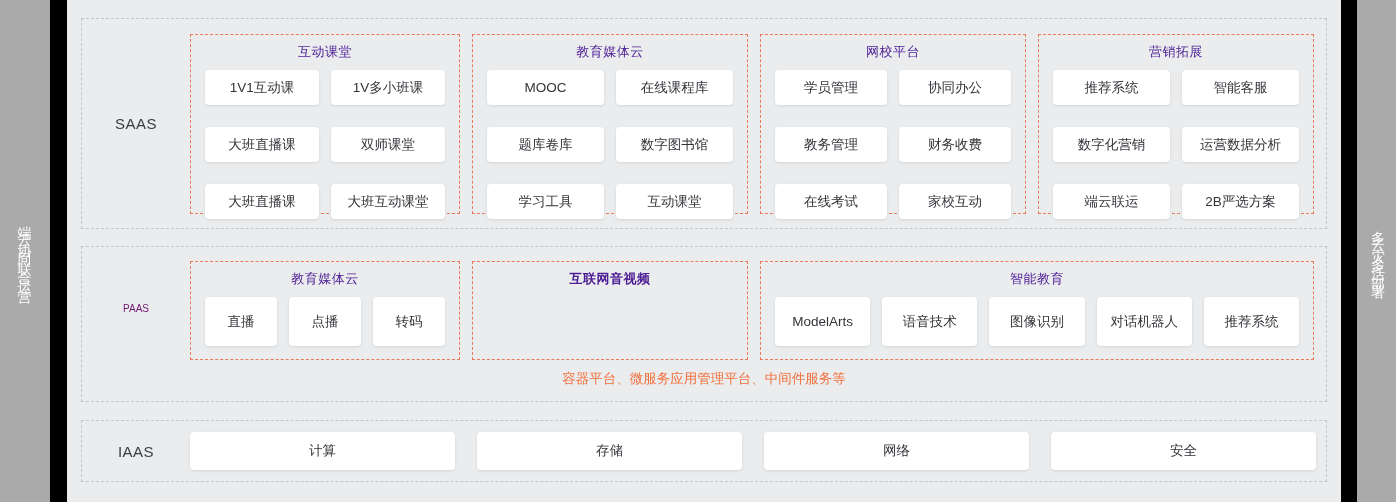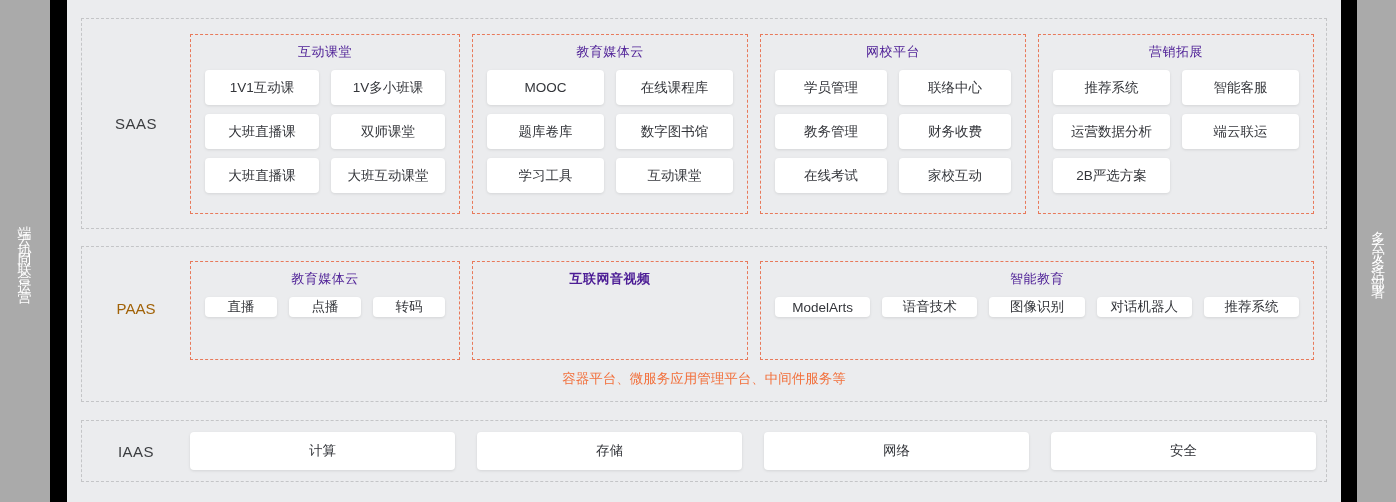--- a/index.html
+++ b/index.html
@@ -87,22 +87,22 @@
     display: flex;
     align-items: stretch;
     flex: 1 1 auto;
   }
   .paas-label-wrap {
     width: 108px;
     flex: 0 0 108px;
     display: flex;
     align-items: center;
     justify-content: center;
-    font-size: 15px;
-    color: #a16207;
+    font-size: 10px;
+    color: #701a75;
   }
 
   
   .groups {
     flex: 1 1 auto;
     display: flex;
     align-items: stretch;
     gap: 12px;
     padding: 15px 12px 14px 0;
     box-sizing: border-box;
@@ -119,21 +119,21 @@
   }
   .group-title {
     color: #4c1d95;
     font-size: 13px;
     margin-bottom: 9px;
     letter-spacing: .5px;
     user-select: none;
   }
   .cards {
     display: grid;
-    gap: 9px 12px;
+    gap: 22px 12px;
     width: 100%;
   }
   .cards.cols2 { grid-template-columns: repeat(2, 1fr); }
   .cards.cols3 { grid-template-columns: repeat(3, 1fr); }
   .cards.cols5 { grid-template-columns: repeat(5, 1fr); }
 
   .card {
     background: #ffffff;
     border-radius: 4px;
     box-shadow: 0 1px 3px rgba(0,0,0,0.10);
@@ -151,21 +151,21 @@
   .g-saas-1 { flex: 0 0 270px; }
   .g-saas-2 { flex: 0 0 276px; }
   .g-saas-3 { flex: 0 0 266px; }
   .g-saas-4 { flex: 0 0 276px; }
 
   
   .layer-paas .groups { padding: 14px 12px 10px 0; }
   .g-paas-1 { flex: 0 0 270px; }
   .g-paas-2 { flex: 0 0 276px; font-weight: bold; }
   .g-paas-3 { flex: 1 1 auto; }
-  .layer-paas .card { height: 20px; }
+  .layer-paas .card { height: 49px; }
   .g-paas-1 .cards .card,
   .g-paas-2 .cards .card { min-width: 72px; }
 
   .paas-footnote {
     text-align: center;
     color: #f2703c;
     font-size: 13.5px;
     padding-bottom: 13px;
     user-select: none;
   }
@@ -218,33 +218,34 @@
             <div class="card">数字图书馆</div>
             <div class="card">学习工具</div>
             <div class="card">互动课堂</div>
           </div>
         </div>
 
         <div class="group g-saas-3">
           <div class="group-title">网校平台</div>
           <div class="cards cols2">
             <div class="card">学员管理</div>
-            <div class="card">联络中心</div>
+            <div class="card">协同办公</div>
             <div class="card">教务管理</div>
             <div class="card">财务收费</div>
             <div class="card">在线考试</div>
             <div class="card">家校互动</div>
           </div>
         </div>
 
         <div class="group g-saas-4">
           <div class="group-title">营销拓展</div>
           <div class="cards cols2">
             <div class="card">推荐系统</div>
             <div class="card">智能客服</div>
+            <div class="card">数字化营销</div>
             <div class="card">运营数据分析</div>
             <div class="card">端云联运</div>
             <div class="card">2B严选方案</div>
           </div>
         </div>
 
       </div>
     </div>
 
     <div class="layer layer-paas">

